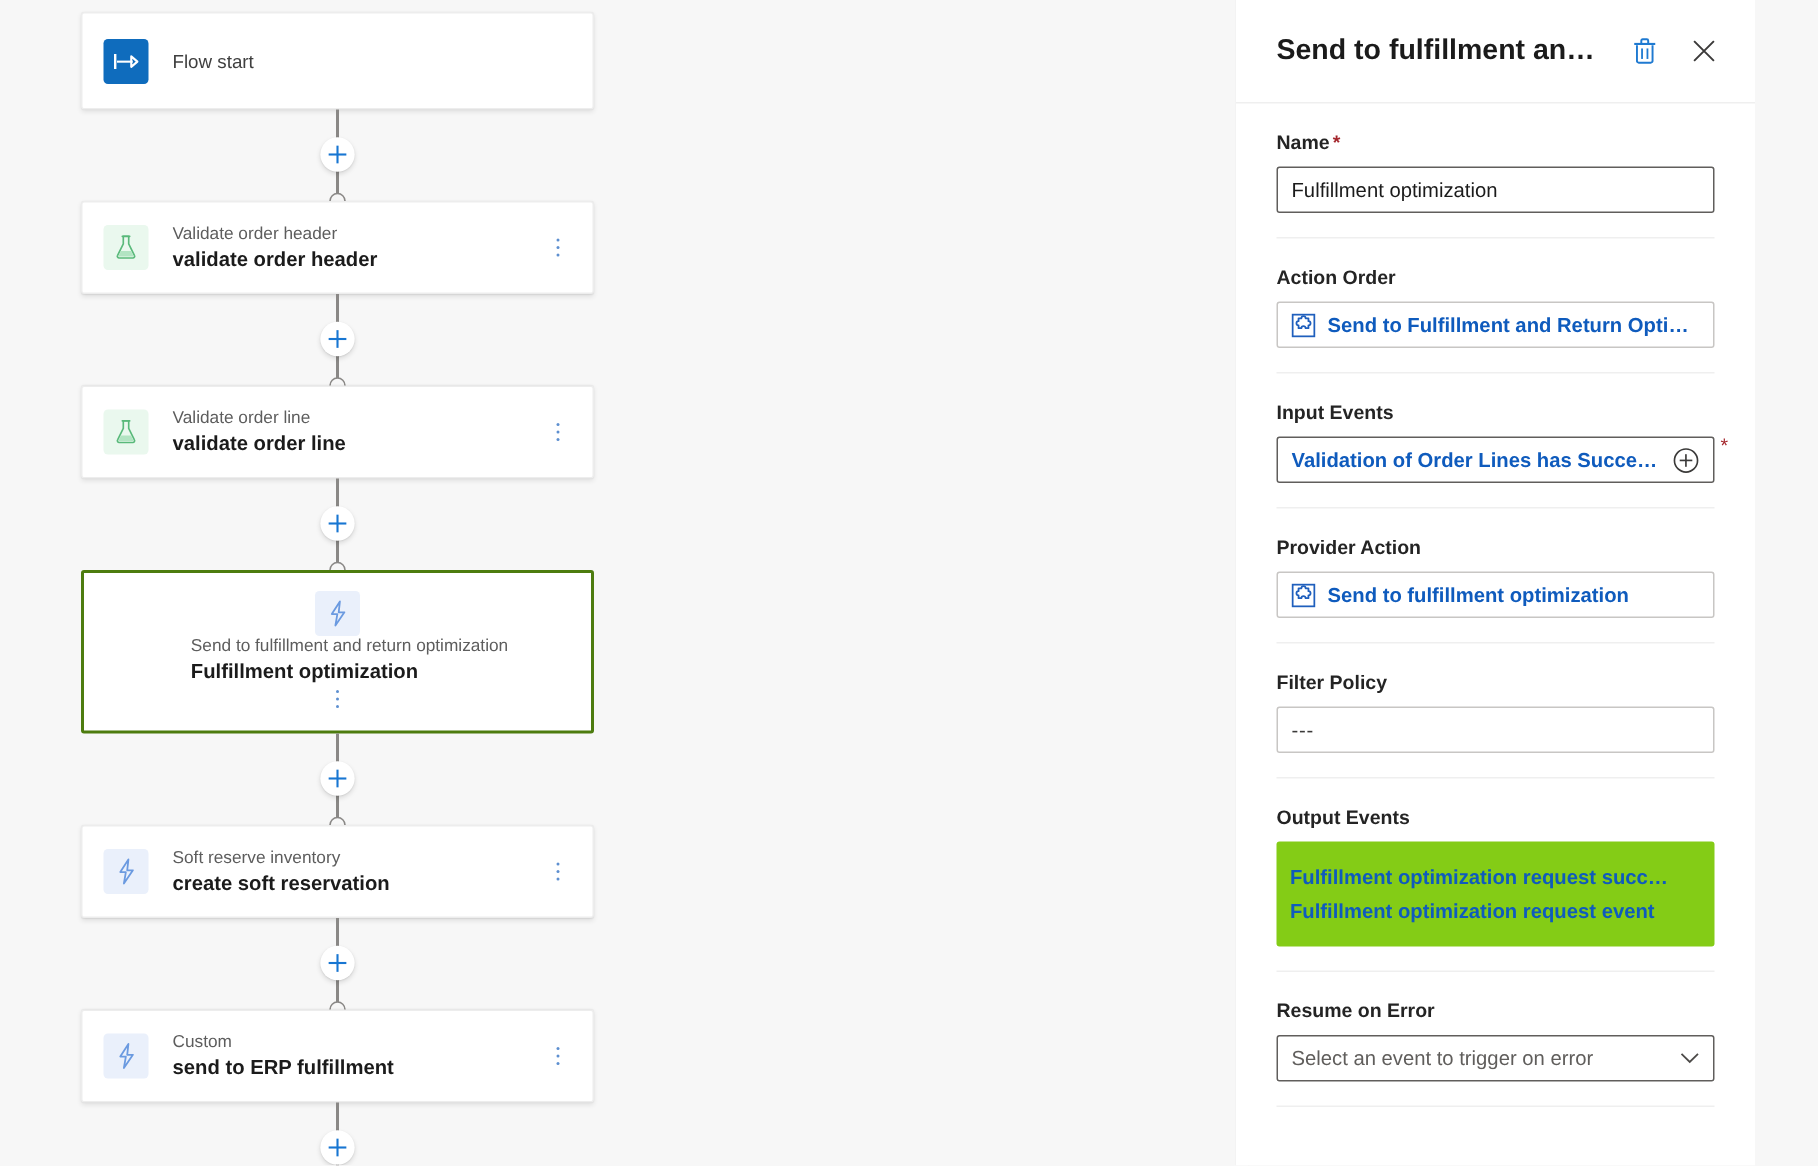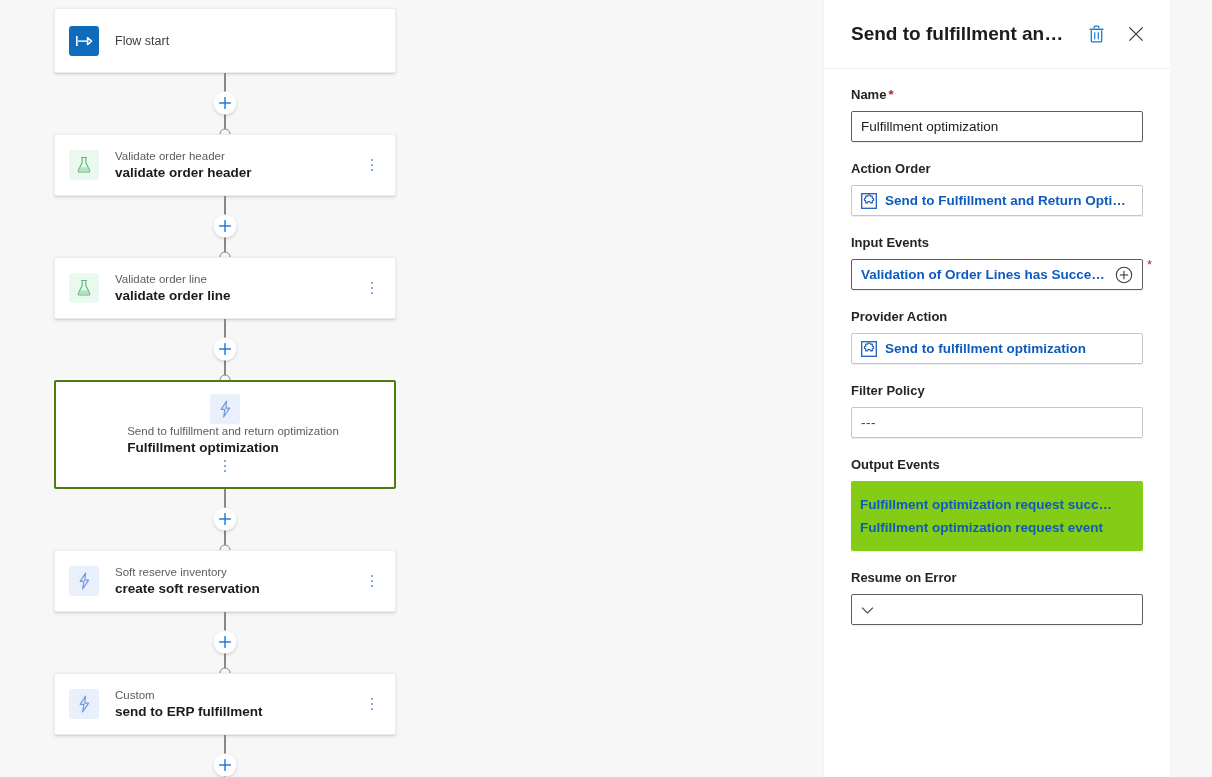--- a/index.html
+++ b/index.html
@@ -135,21 +135,21 @@
   .hdr-btn {
     width: 32px; height: 32px; flex: 0 0 32px;
     display: flex; align-items: center; justify-content: center;
     cursor: pointer; background: none; border: none;
   }
   .hdr-btn.close { margin-left: 8px; }
 
   .panel-body { padding: 0 27px; }
 
   .field { padding: 18px 0 0 0; }
-  .field.sep { border-bottom: 1px solid #efefef; padding-bottom: 0; }
+  .field.sep { border-bottom: 1px solid #efefef; padding-bottom: 16px; }
   .field-label {
     font-size: 13px; font-weight: bold; color: #242424;
     margin-bottom: 9px; display: block;
   }
   .req { color: #a4262c; font-weight: bold; margin-left: 2px; }
 
   .text-input {
     width: 100%; height: 31px;
     border: 1px solid #605e5c; border-radius: 2px;
     background: #fff;
@@ -470,20 +470,21 @@
         <label class="field-label">Output Events</label>
         <div class="events-box">
           <div class="event-link">Fulfillment optimization request succ…</div>
           <div class="event-link">Fulfillment optimization request event</div>
         </div>
       </div>
 
       <div class="field sep">
         <label class="field-label">Resume on Error</label>
         <div class="select-box">
+          <span class="select-placeholder">Select an event to trigger on error</span>
           <span>
             <svg width="13" height="9" viewBox="0 0 13 9" aria-hidden="true">
               <path d="M1 1.6 L6.5 7 L12 1.6" fill="none" stroke="#4c4a48" stroke-width="1.2"></path>
             </svg>
           </span>
         </div>
       </div>
 
     </div>
   </div>

